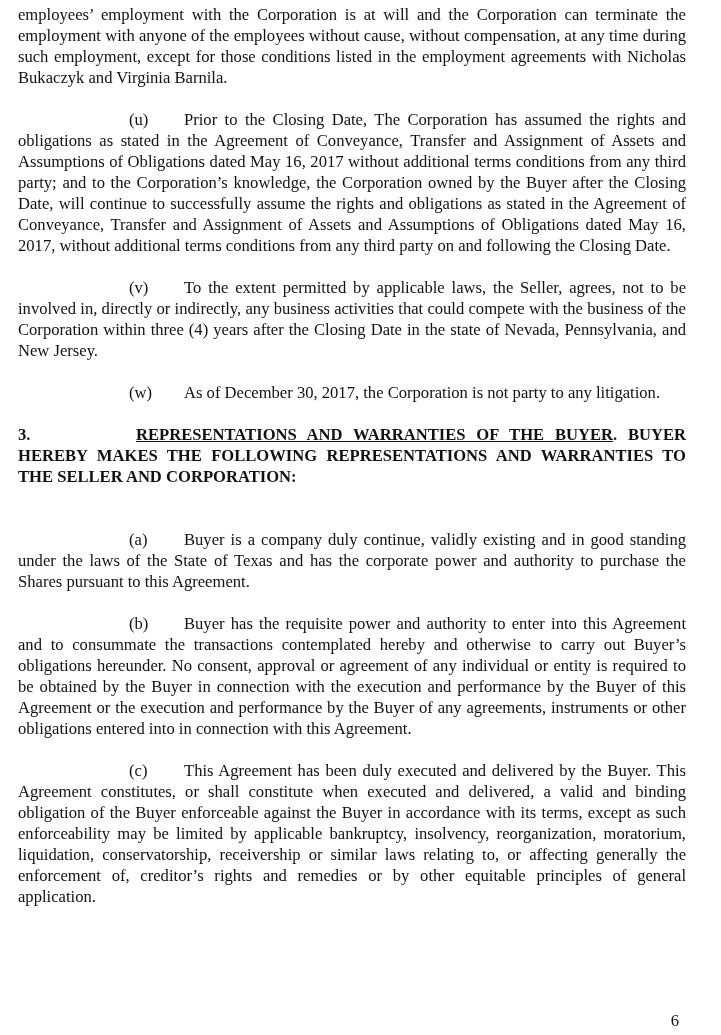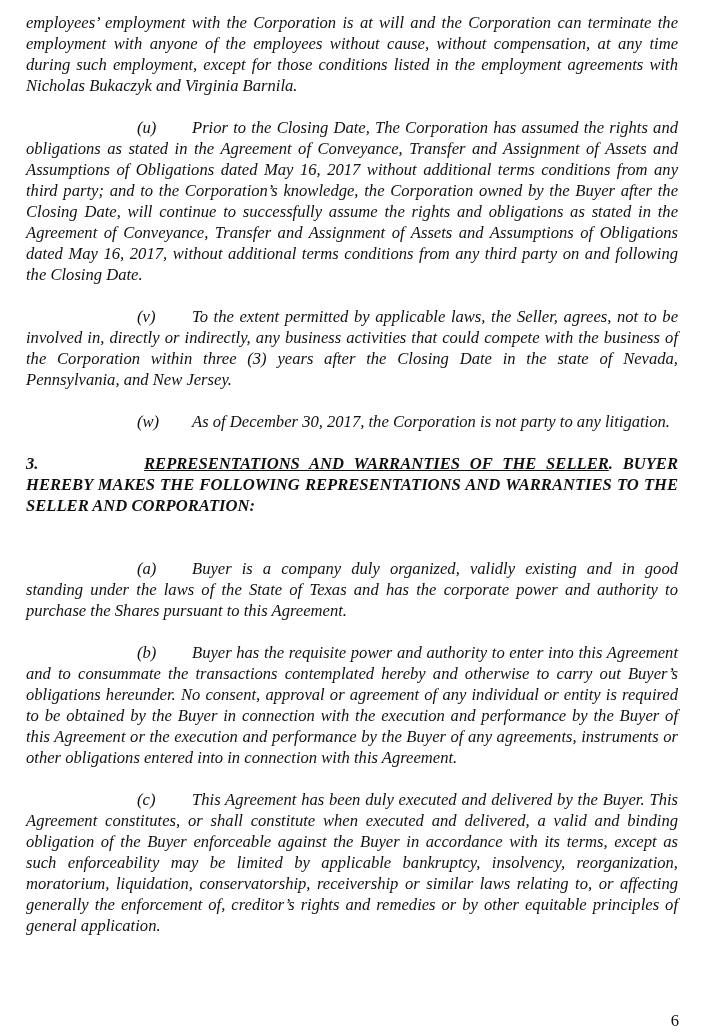--- a/index.html
+++ b/index.html
@@ -15,26 +15,25 @@
       font-family: "Liberation Serif", "DejaVu Serif", serif;
       color: #111111;
     }
     .page {
       position: absolute;
       left: 18px;
       top: 4px;
       width: 668px;
     }
     p {
-      margin: 8px;
+      margin: 0;
       font-size: 16.6px;
       line-height: 21px;
       text-align: justify;
       text-align-last: left;
-      font-style: italic;
     }
     .para { margin-bottom: 21px; }
     .indent-label {
       display: inline-block;
       margin-left: 111px;
       width: 55px;
     }
     .heading {
       font-weight: bold;
       font-size: 16.6px;
@@ -59,27 +58,27 @@
   </style>
 </head>
 <body>
 
 <div class="page">
 
   <p class="para">employees’ employment with the Corporation is at will and the Corporation can terminate the employment with anyone of the employees without cause, without compensation, at any time during such employment, except for those conditions listed in the employment agreements with Nicholas Bukaczyk and Virginia Barnila.</p>
 
   <p class="para"><span class="indent-label">(u)</span><span>Prior to the Closing Date, The Corporation has assumed the rights and obligations as stated in the Agreement of Conveyance, Transfer and Assignment of Assets and Assumptions of Obligations dated May 16, 2017 without additional terms conditions from any third party; and to the Corporation’s knowledge, the Corporation owned by the Buyer after the Closing Date, will continue to successfully assume the rights and obligations as stated in the Agreement of Conveyance, Transfer and Assignment of Assets and Assumptions of Obligations dated May 16, 2017, without additional terms conditions from any third party on and following the Closing Date.</span></p>
 
-  <p class="para"><span class="indent-label">(v)</span><span>To the extent permitted by applicable laws, the Seller, agrees, not to be involved in, directly or indirectly, any business activities that could compete with the business of the Corporation within three (3) years after the Closing Date in the state of Nevada, Pennsylvania, and New Jersey.</span></p>
+  <p class="para"><span class="indent-label">(v)</span><span>To the extent permitted by applicable laws, the Seller, agrees, not to be involved in, directly or indirectly, any business activities that could compete with the business of the Corporation within three (4) years after the Closing Date in the state of Nevada, Pennsylvania, and New Jersey.</span></p>
 
   <p class="para"><span class="indent-label">(w)</span><span>As of December 30, 2017, the Corporation is not party to any litigation.</span></p>
 
-  <p class="heading"><span class="num">3.</span><span class="ul">REPRESENTATIONS AND WARRANTIES OF THE SELLER</span><span>. BUYER HEREBY MAKES THE FOLLOWING REPRESENTATIONS AND WARRANTIES TO THE SELLER AND CORPORATION:</span></p>
+  <p class="heading"><span class="num">3.</span><span class="ul">REPRESENTATIONS AND WARRANTIES OF THE BUYER</span><span>. BUYER HEREBY MAKES THE FOLLOWING REPRESENTATIONS AND WARRANTIES TO THE SELLER AND CORPORATION:</span></p>
 
-  <p class="para"><span class="indent-label">(a)</span><span>Buyer is a company duly organized, validly existing and in good standing under the laws of the State of Texas and has the corporate power and authority to purchase the Shares pursuant to this Agreement.</span></p>
+  <p class="para"><span class="indent-label">(a)</span><span>Buyer is a company duly continue, validly existing and in good standing under the laws of the State of Texas and has the corporate power and authority to purchase the Shares pursuant to this Agreement.</span></p>
 
   <p class="para"><span class="indent-label">(b)</span><span>Buyer has the requisite power and authority to enter into this Agreement and to consummate the transactions contemplated hereby and otherwise to carry out Buyer’s obligations hereunder.  No consent, approval or agreement of any individual or entity is required to be obtained by the Buyer in connection with the execution and performance by the Buyer of this Agreement or the execution and performance by the Buyer of any agreements, instruments or other obligations entered into in connection with this Agreement.</span></p>
 
   <p class="para"><span class="indent-label">(c)</span><span>This Agreement has been duly executed and delivered by the Buyer.  This Agreement constitutes, or shall constitute when executed and delivered, a valid and binding obligation of the Buyer enforceable against the Buyer in accordance with its terms, except as such enforceability may be limited by applicable bankruptcy, insolvency, reorganization, moratorium, liquidation, conservatorship, receivership or similar laws relating to, or affecting generally the enforcement of, creditor’s rights and remedies or by other equitable principles of general application.</span></p>
 
 </div>
 
 <div class="page-number">6</div>
 
 </body></html>

